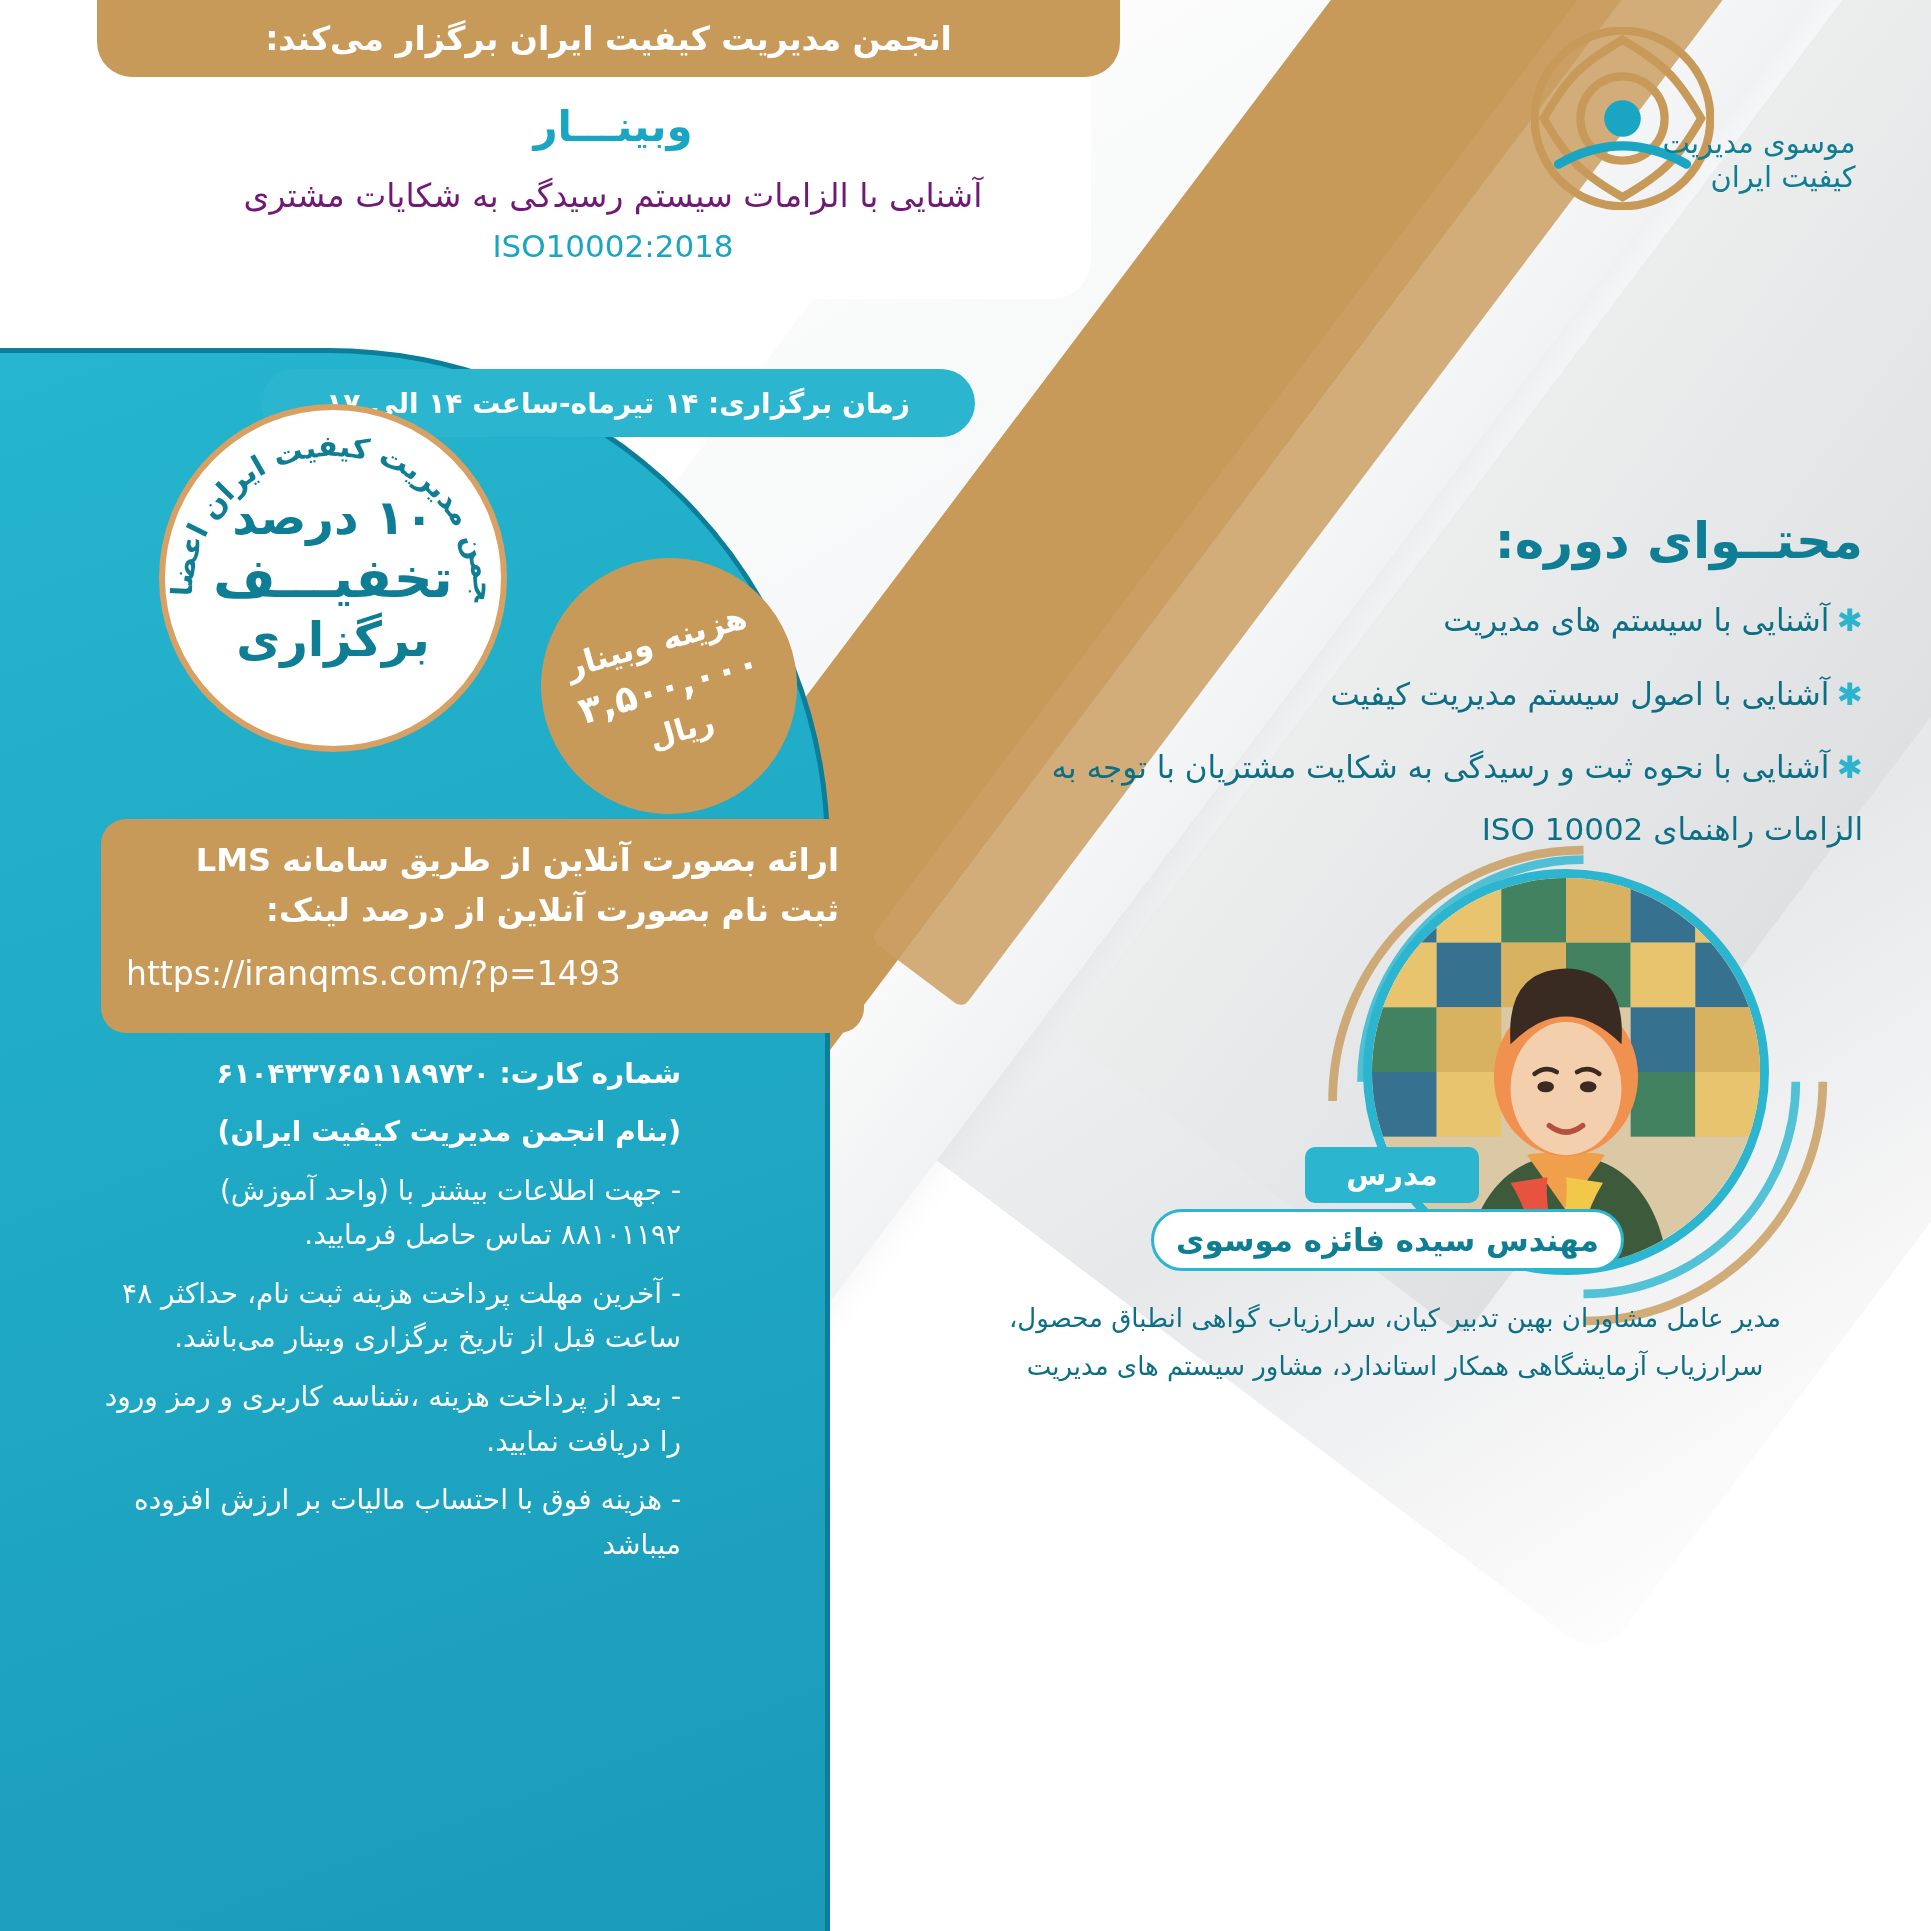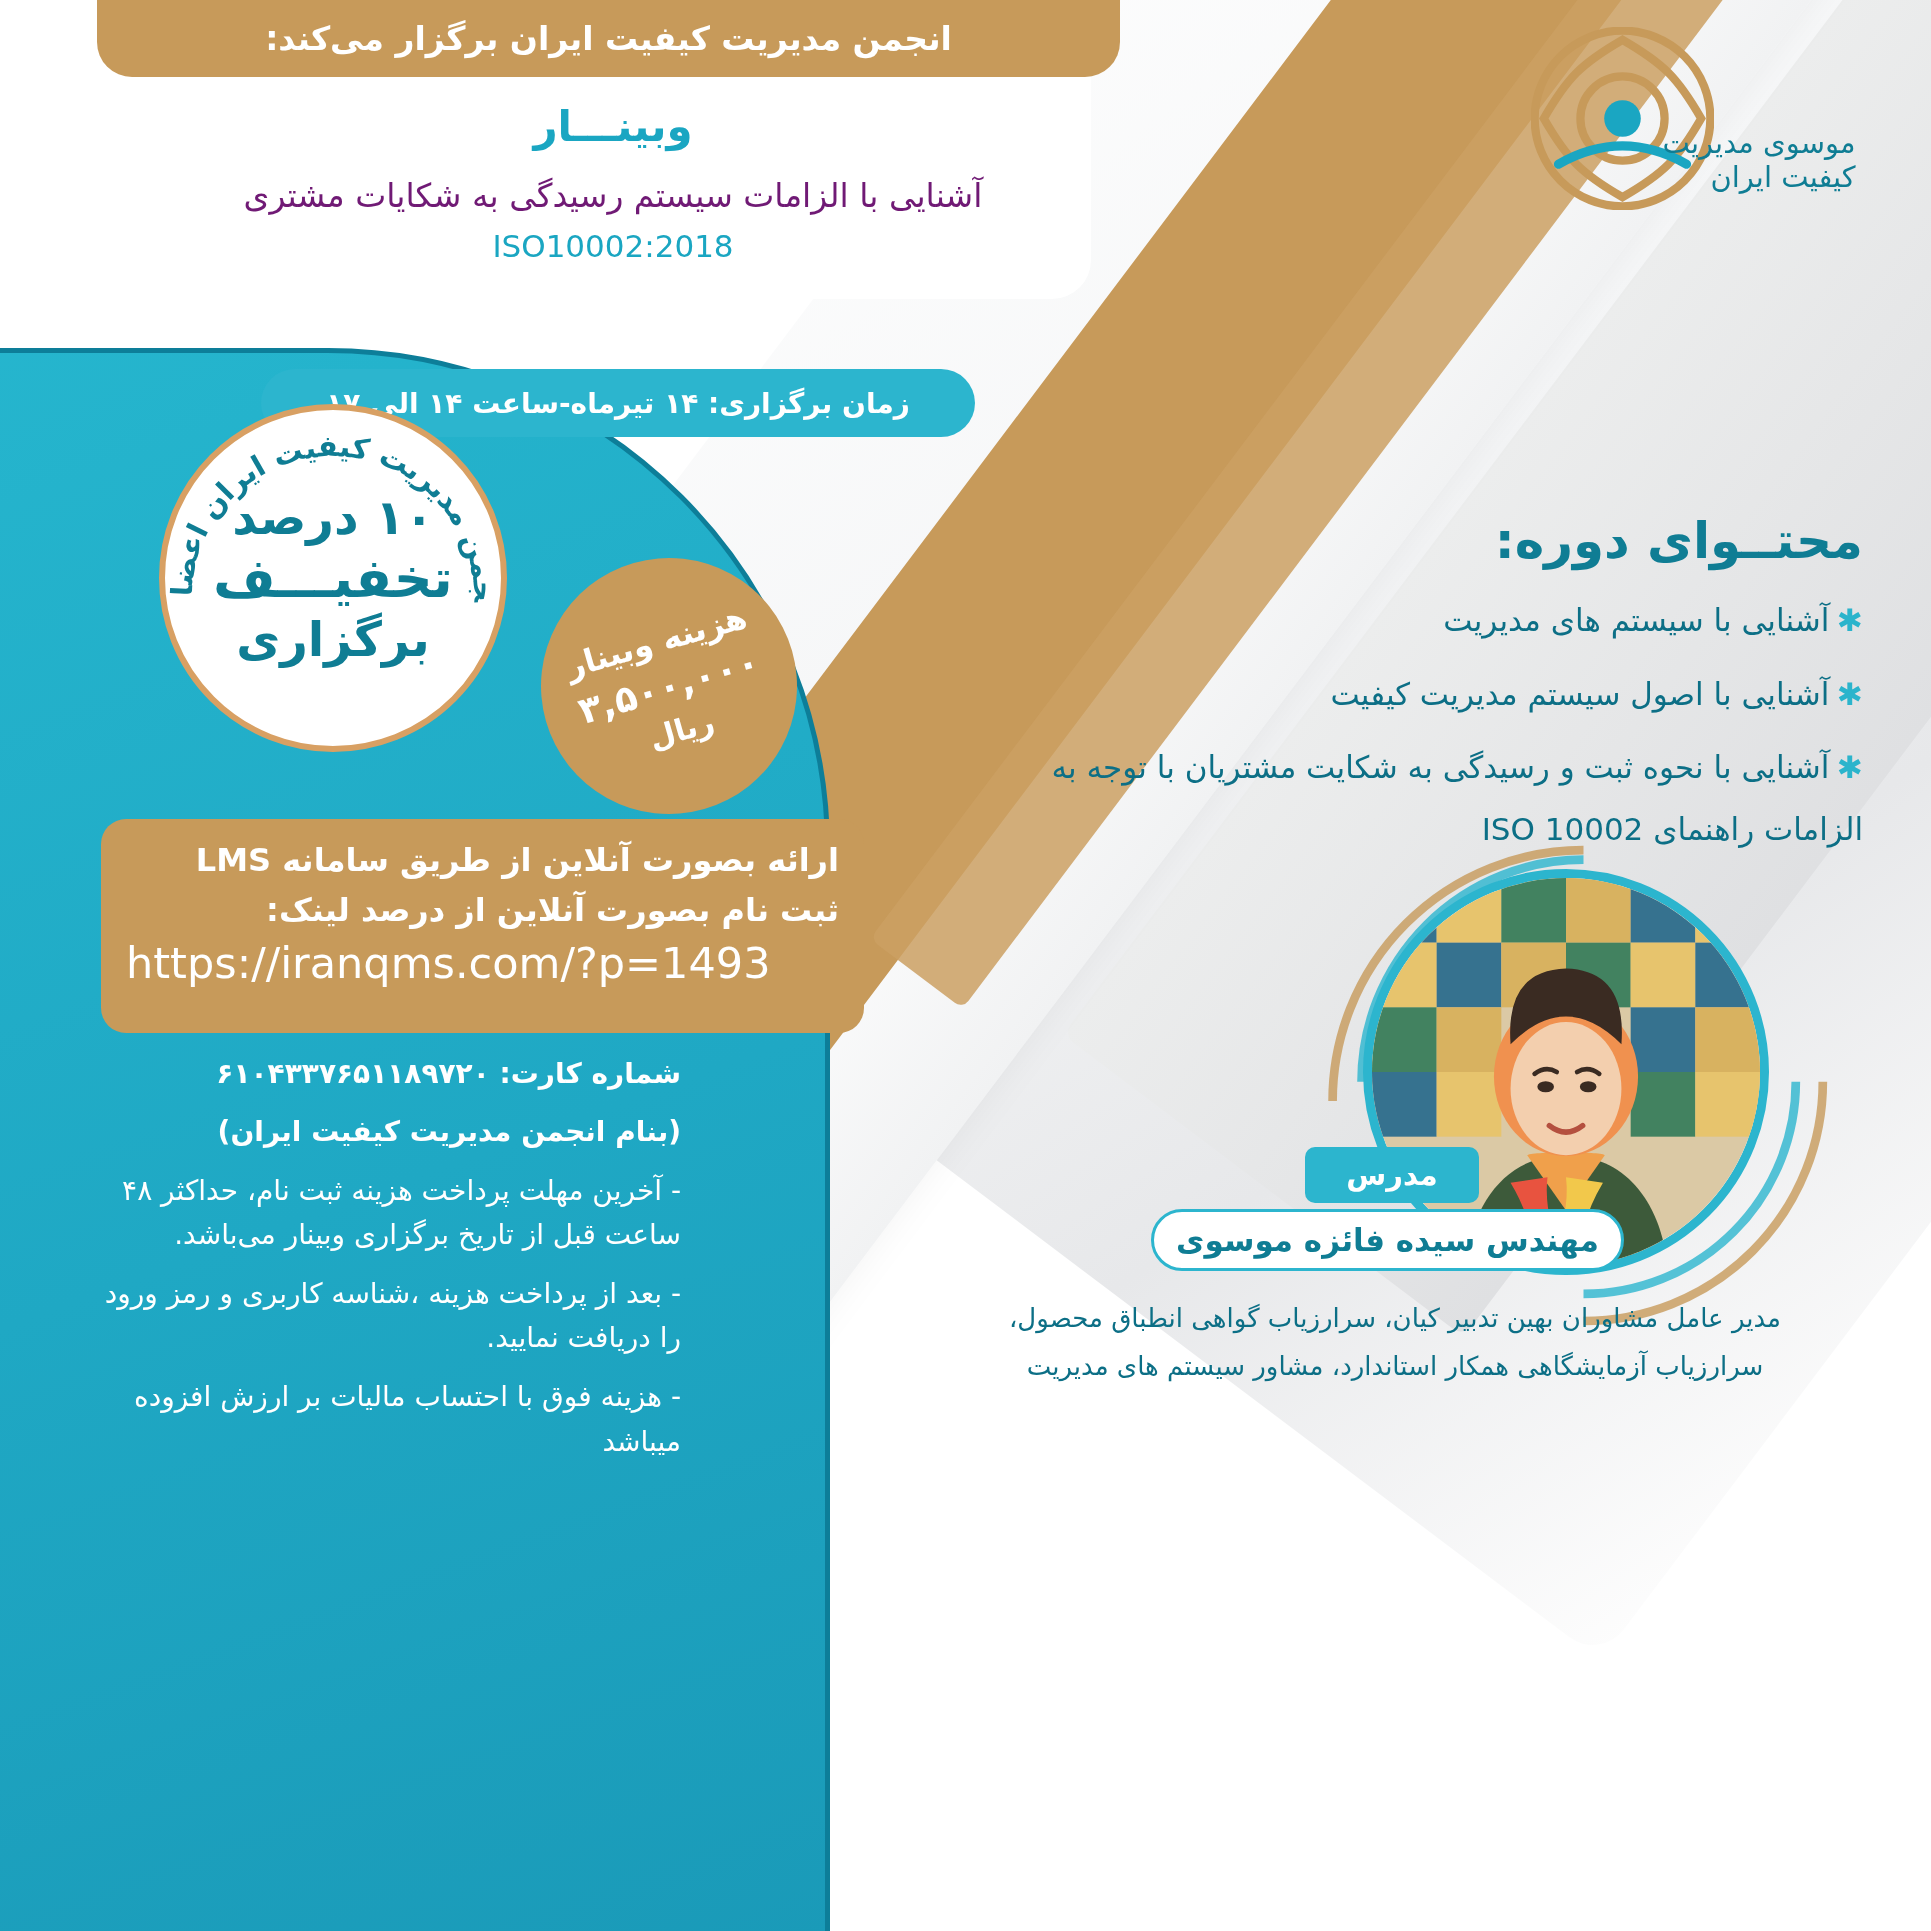--- a/index.html
+++ b/index.html
@@ -141,21 +141,21 @@
   .price-l3{font-size:30px;}
 
   
   .gold-box{
     position:absolute;left:101px;top:819px;width:763px;height:214px;
     background:#c79a5a;border-radius:25px;
     padding:17.4px 25px;box-sizing:border-box;
     color:#ffffff;text-align:right;
   }
   .gold-box .ln{font-size:32px;line-height:1.55;font-weight:bold;}
-  .gold-link{font-size:43px;direction:ltr;text-align:left;margin-top:2px;}
+  .gold-link{font-size:33px;direction:ltr;text-align:left;margin-top:18px;}
 
   
   .details{
     position:absolute;left:92px;top:1052px;width:589px;
     color:#ffffff;text-align:right;font-size:28px;line-height:1.6;
   }
   .details .d{margin-bottom:13.5px;}
   .details .b{font-weight:bold;}
 
   
@@ -262,20 +262,21 @@
 
   <div class="gold-box">
     <div class="ln">ارائه بصورت آنلاین از طریق سامانه LMS</div>
     <div class="ln">ثبت نام بصورت آنلاین از درصد لینک:</div>
     <div class="gold-link">https://iranqms.com/?p=1493</div>
   </div>
 
   <div class="details">
     <div class="d b">شماره کارت: ۶۱۰۴۳۳۷۶۵۱۱۸۹۷۲۰</div>
     <div class="d b">(بنام انجمن مدیریت کیفیت ایران)</div>
+    <div class="d">- جهت اطلاعات بیشتر با (واحد آموزش) ۸۸۱۰۱۱۹۲ تماس حاصل فرمایید.</div>
     <div class="d">- آخرین مهلت پرداخت هزینه ثبت نام، حداکثر ۴۸ ساعت قبل از تاریخ برگزاری وبینار می‌باشد.</div>
     <div class="d">- بعد از پرداخت هزینه ،شناسه کاربری و رمز ورود را دریافت نمایید.</div>
     <div class="d">- هزینه فوق با احتساب مالیات بر ارزش افزوده میباشد</div>
   </div>
 
   <svg class="arc-deco" viewBox="0 0 600 580">
     <path d="M70 300 A230 230 0 0 1 300 70" fill="none" stroke="#2cb5ce" stroke-width="9" opacity=".8"></path>
     <path d="M40 320 A260 260 0 0 1 300 60" fill="none" stroke="#c79a5a" stroke-width="9" opacity=".8"></path>
     <path d="M300 520 A220 220 0 0 0 520 300" fill="none" stroke="#2cb5ce" stroke-width="9" opacity=".8"></path>
     <path d="M300 548 A248 248 0 0 0 548 300" fill="none" stroke="#c79a5a" stroke-width="9" opacity=".8"></path>

